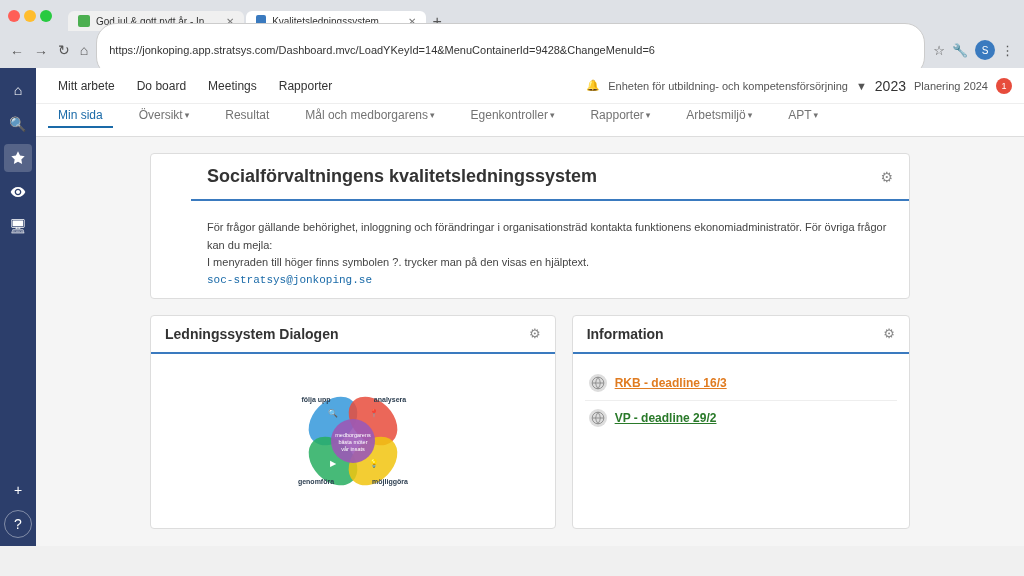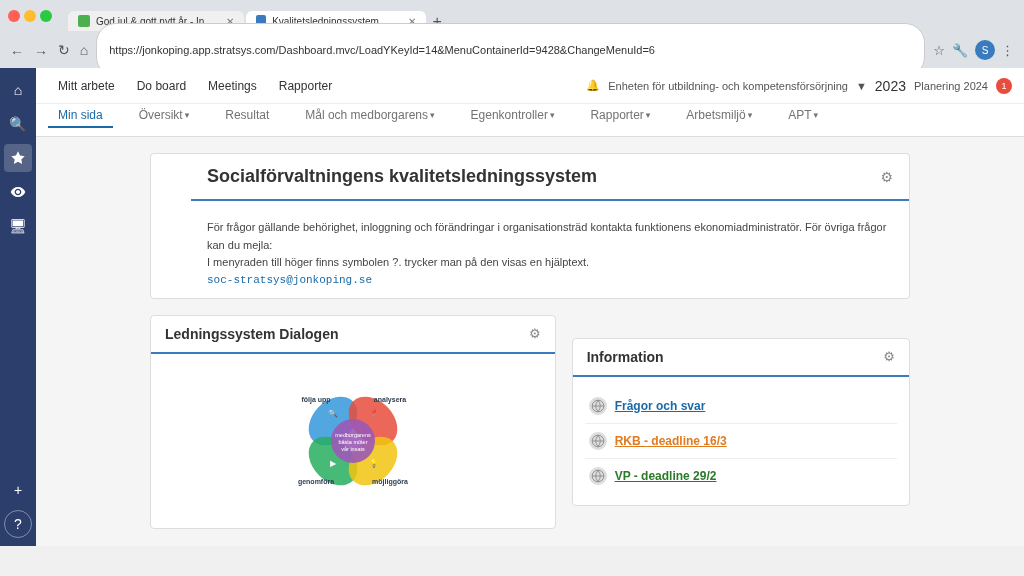--- a/index.html
+++ b/index.html
@@ -52,21 +52,21 @@
     
     .card { background: white; border: 1px solid #ddd; border-radius: 4px; margin-bottom: 16px; padding-left: 40px; }
     .card-header { display: flex; justify-content: space-between; align-items: center; padding: 12px 16px; border-bottom: 2px solid #3a7abf; }
     .card-title { font-size: 18px; font-weight: bold; color: #333; }
     .card-settings { color: #888; font-size: 14px; cursor: pointer; }
     .card-body { padding: 12px 16px; }
     .card-text { font-size: 11px; color: #444; line-height: 1.6; }
     .card-link { color: #1a6aa8; text-decoration: none; font-size: 11px; font-family: Liberation Mono, monospace; }
 
     
-    .bottom-panels { display: flex; gap: 16px; align-items: center; }
+    .bottom-panels { display: flex; gap: 16px; }
     .panel-left { flex: 1.2; background: white; border: 1px solid #ddd; border-radius: 4px; }
     .panel-right { flex: 1; background: white; border: 1px solid #ddd; border-radius: 4px; }
     .panel-header { display: flex; justify-content: space-between; align-items: center; padding: 10px 14px; border-bottom: 2px solid #3a7abf; }
     .panel-title { font-size: 14px; font-weight: bold; color: #333; }
     .panel-settings { color: #888; font-size: 13px; cursor: pointer; }
     .panel-body { padding: 12px; }
 
     
     .diagram-area { display: flex; justify-content: center; align-items: center; min-height: 130px; }
 
@@ -242,30 +242,20 @@
             </div>
           </div>
         </div>
 
         <div class="panel-right">
           <div class="panel-header">
             <span class="panel-title">Information</span>
             <span class="panel-settings">⚙</span>
           </div>
           <div class="panel-body">
-            <div class="info-link-item">
-              <div class="globe-icon">
-                <svg width="14" height="14" viewBox="0 0 24 24">
-                    <circle cx="12" cy="12" r="10" stroke="#888" stroke-width="1.5" fill="none"></circle>
-                    <line x1="2" y1="12" x2="22" y2="12" stroke="#888" stroke-width="1.5"></line>
-                    <path d="M12 2 Q16 8 16 12 Q16 16 12 22 Q8 16 8 12 Q8 8 12 2Z" stroke="#888" stroke-width="1.5" fill="none"></path>
-                  </svg>
-              </div>
-              <a class="info-link-text">Frågor och svar</a>
-            </div>
             <div class="info-link-item">
               <div class="globe-icon">
                 <svg width="14" height="14" viewBox="0 0 24 24">
                     <circle cx="12" cy="12" r="10" stroke="#888" stroke-width="1.5" fill="none"></circle>
                     <line x1="2" y1="12" x2="22" y2="12" stroke="#888" stroke-width="1.5"></line>
                     <path d="M12 2 Q16 8 16 12 Q16 16 12 22 Q8 16 8 12 Q8 8 12 2Z" stroke="#888" stroke-width="1.5" fill="none"></path>
                   </svg>
               </div>
               <a class="info-link-text orange">RKB - deadline 16/3</a>
             </div>

